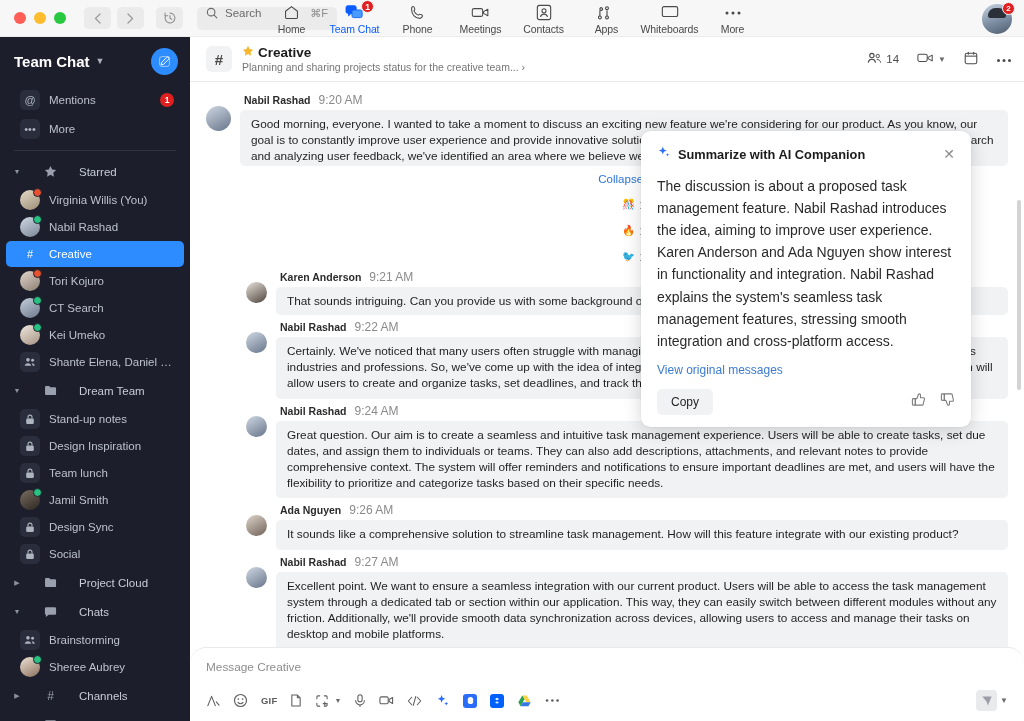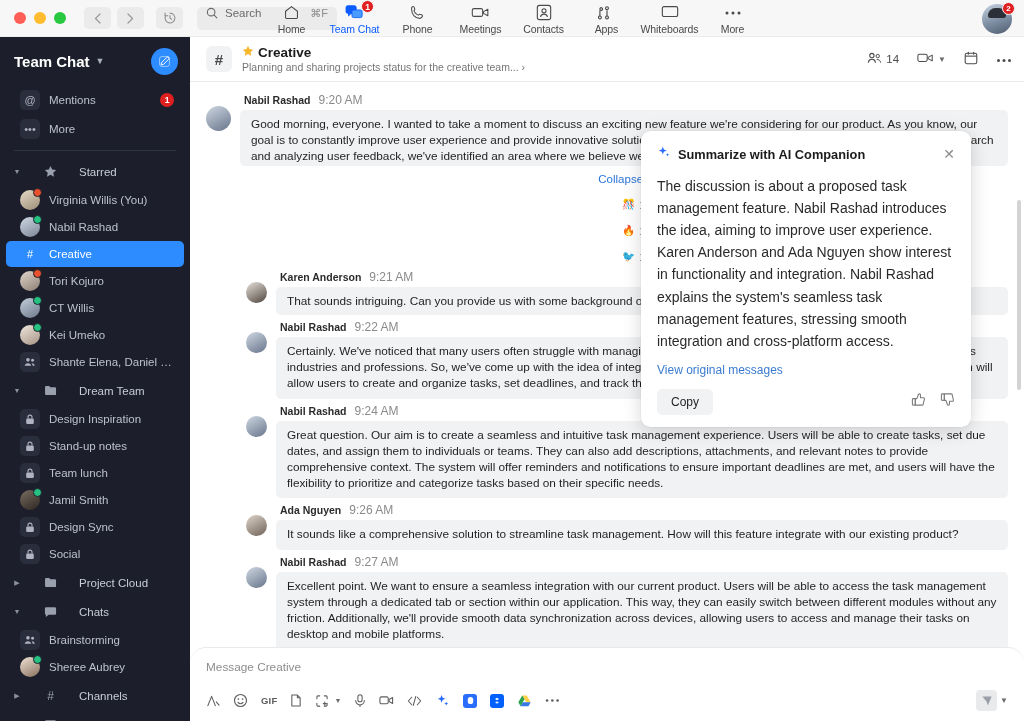--- a/index.html
+++ b/index.html
@@ -415,21 +415,21 @@
               <span class="pic" style="background:linear-gradient(150deg,#e2d6cc,#8b7f74)"></span>
               <span class="st busy"></span>
             </span>
           <span class="sb-label">Tori Kojuro</span>
         </div>
         <div class="sb-row">
           <span class="av">
               <span class="pic" style="background:linear-gradient(150deg,#c4cedb,#6d7a8c)"></span>
               <span class="st on"></span>
             </span>
-          <span class="sb-label">CT Willis</span>
+          <span class="sb-label">CT Search</span>
         </div>
         <div class="sb-row">
           <span class="av">
               <span class="pic" style="background:linear-gradient(150deg,#f0e7dd,#a59384)"></span>
               <span class="st on"></span>
             </span>
           <span class="sb-label">Kei Umeko</span>
         </div>
         <div class="sb-row">
           <span class="sq">
@@ -452,30 +452,30 @@
           </span>
           <span>Dream Team</span>
         </div>
         <div class="sb-row">
           <span class="sq">
             <svg width="10" height="11" viewBox="0 0 11 12" fill="none">
                 <rect x="1.3" y="5" width="8.4" height="6" rx="1.4" fill="#aeb4c0"></rect>
                 <path d="M3.3 5V3.4a2.2 2.2 0 0 1 4.4 0V5" stroke="#aeb4c0" stroke-width="1.2"></path>
               </svg>
           </span>
-          <span class="sb-label">Design Inspiration</span>
+          <span class="sb-label">Stand-up notes</span>
         </div>
         <div class="sb-row">
           <span class="sq">
             <svg width="10" height="11" viewBox="0 0 11 12" fill="none">
                 <rect x="1.3" y="5" width="8.4" height="6" rx="1.4" fill="#aeb4c0"></rect>
                 <path d="M3.3 5V3.4a2.2 2.2 0 0 1 4.4 0V5" stroke="#aeb4c0" stroke-width="1.2"></path>
               </svg>
           </span>
-          <span class="sb-label">Stand-up notes</span>
+          <span class="sb-label">Design Inspiration</span>
         </div>
         <div class="sb-row">
           <span class="sq">
             <svg width="10" height="11" viewBox="0 0 11 12" fill="none">
                 <rect x="1.3" y="5" width="8.4" height="6" rx="1.4" fill="#aeb4c0"></rect>
                 <path d="M3.3 5V3.4a2.2 2.2 0 0 1 4.4 0V5" stroke="#aeb4c0" stroke-width="1.2"></path>
               </svg>
           </span>
           <span class="sb-label">Team lunch</span>
         </div>

